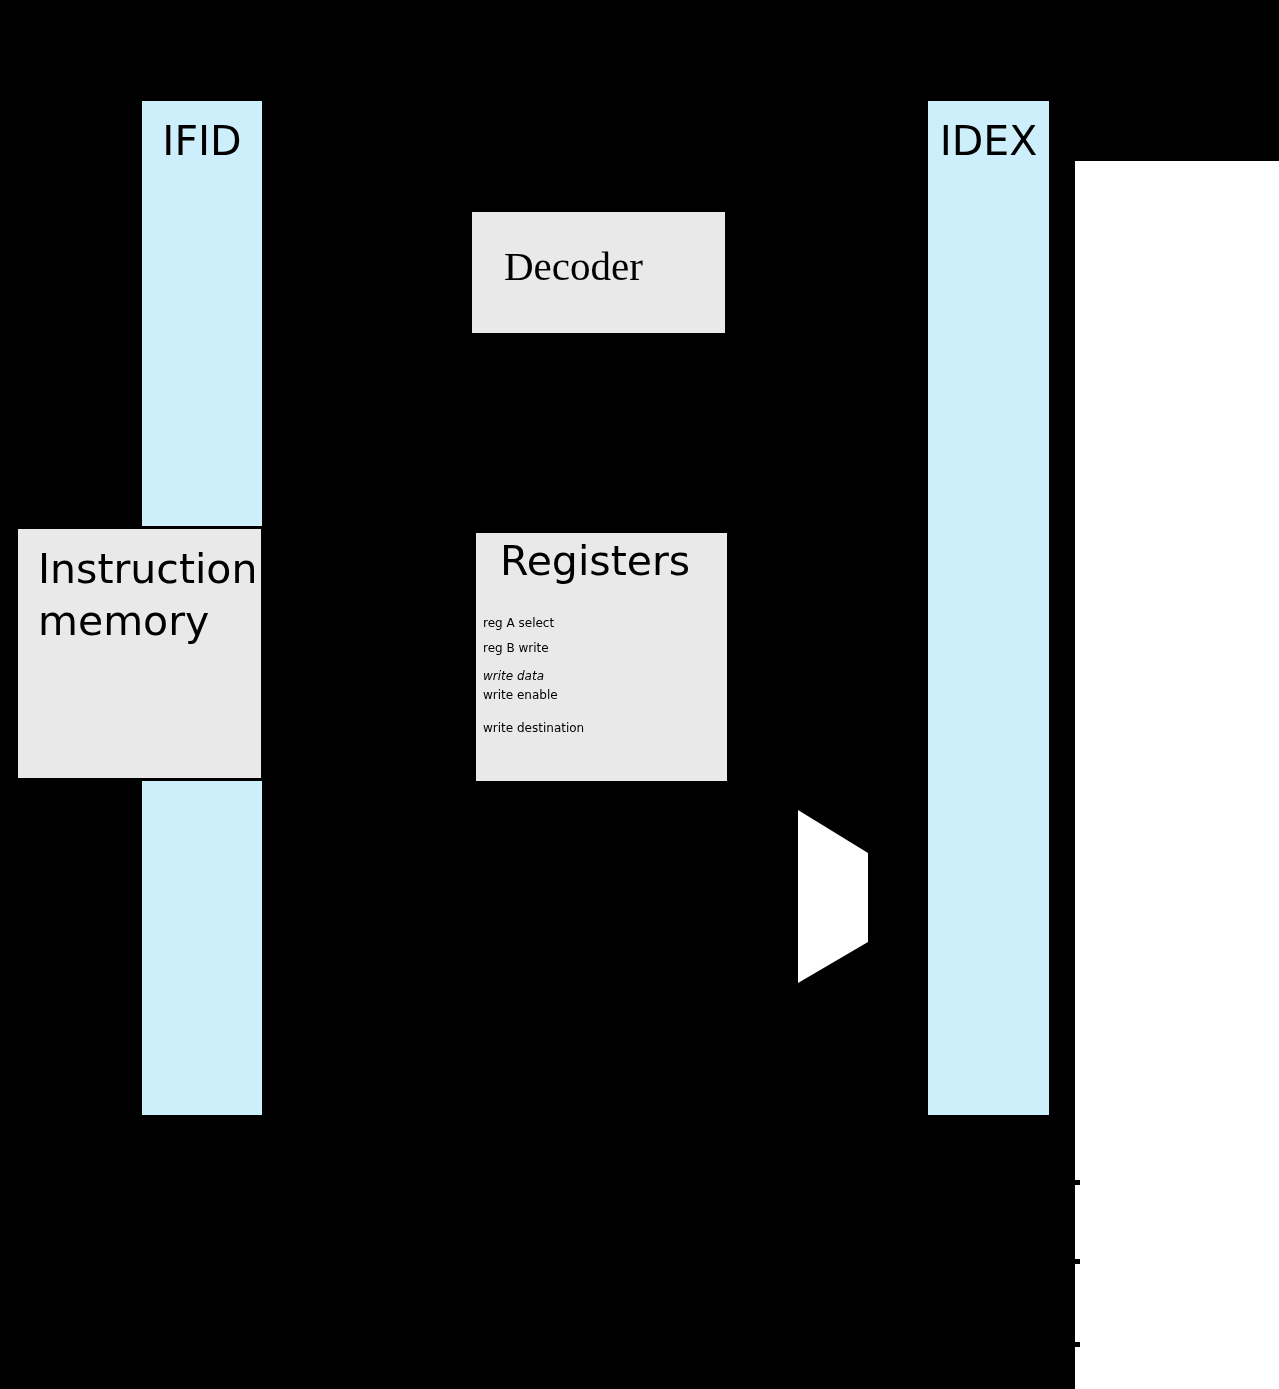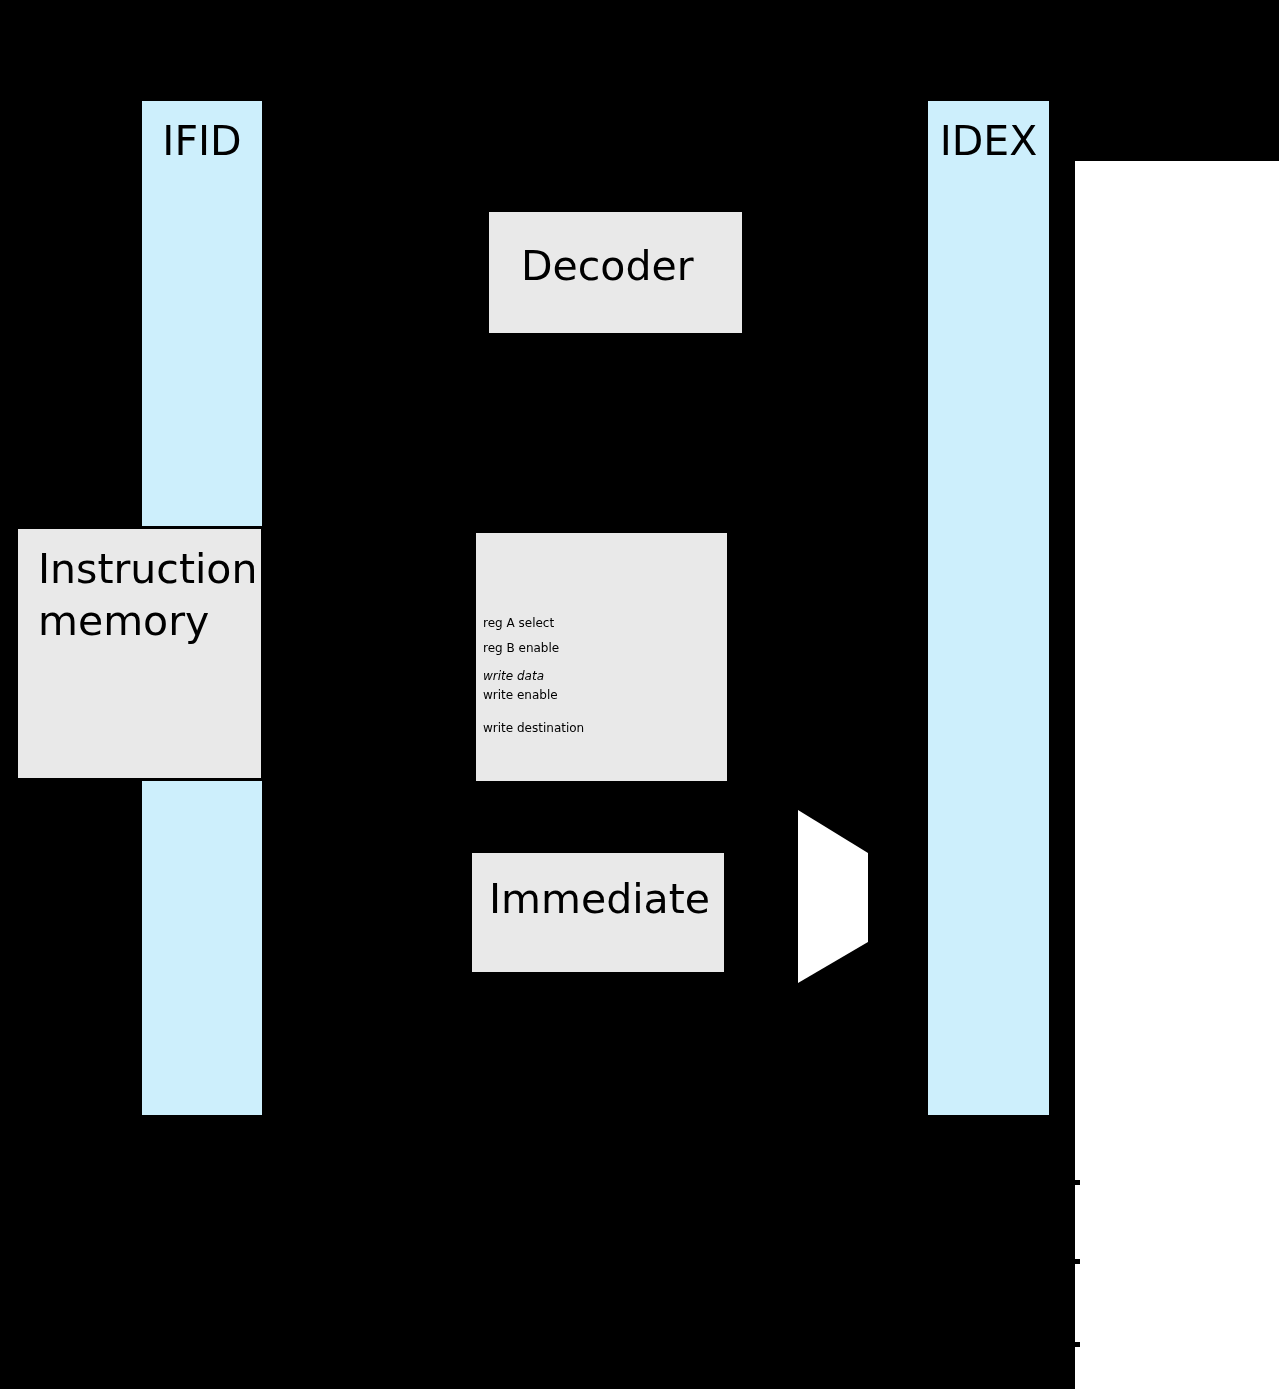--- a/index.html
+++ b/index.html
@@ -44,21 +44,21 @@
     font-size: 41px;
     line-height: 1.2;
     color: var(--text);
   }
   .block {
     position: absolute;
     background: var(--block-fill);
     border: 2px solid var(--outline);
     box-sizing: border-box;
   }
-  #decoder    { left: 475px; top: 210px; width: 257px; height: 125px; }
+  #decoder    { left: 458px; top: 210px; width: 257px; height: 125px; font-family: Liberation Serif, serif; }
   #imem       { left: 3px;   top: 526px; width: 249px; height: 255px; border-width: 3px; }
   #registers  { left: 462px; top: 531px; width: 255px; height: 252px; }
   #immediate  { left: 458px; top: 851px; width: 256px; height: 123px; }
   .big-label {
     position: absolute;
     font-size: 41px;
     line-height: 1.28;
     white-space: nowrap;
   }
   #decoder-label   { left: 32px; top: 28px; }
@@ -120,30 +120,28 @@
 
   <div id="decoder" class="block">
     <div id="decoder-label" class="big-label">Decoder</div>
   </div>
 
   <div id="imem" class="block">
     <div id="imem-label" class="big-label">Instruction memory</div>
   </div>
 
   <div id="registers" class="block">
+    <div id="registers-title" class="big-label">Registers</div>
     <div id="port-0" class="port-label">reg A select</div>
-    <div id="port-1" class="port-label">reg B enable</div>
+    <div id="port-1" class="port-label">reg B write</div>
     <div id="port-2" class="port-label">write data</div>
     <div id="port-3" class="port-label">write enable</div>
     <div id="port-4" class="port-label">write destination</div>
   </div>
 
-  <div id="immediate" class="block">
-    <div id="immediate-label" class="big-label">Immediate</div>
-  </div>
 
   <svg id="mux-svg" viewBox="0 0 1279 1389" xmlns="http://www.w3.org/2000/svg">
     <polygon points="786,810 856,853 856,942 786,983"></polygon>
   </svg>
 
   <div id="side-panel"></div>
 
   <div id="stub-0" class="wire-stub"></div>
   <div id="stub-1" class="wire-stub"></div>
   <div id="stub-2" class="wire-stub"></div>

